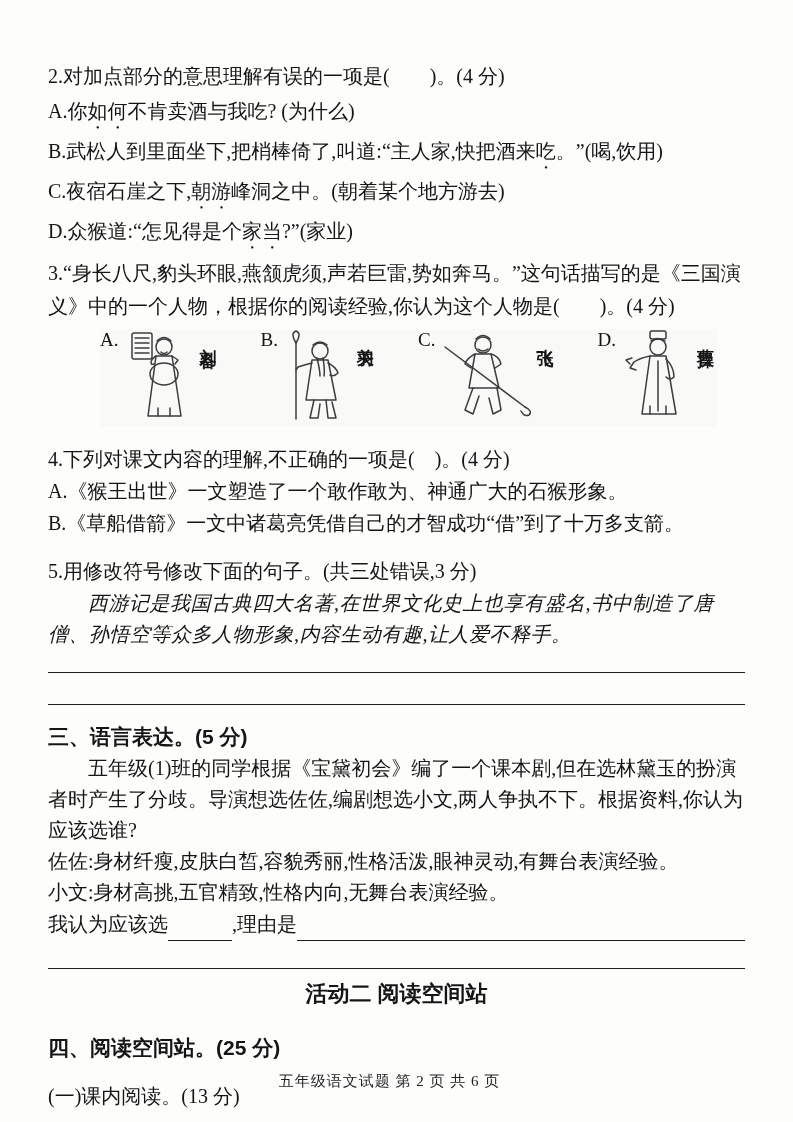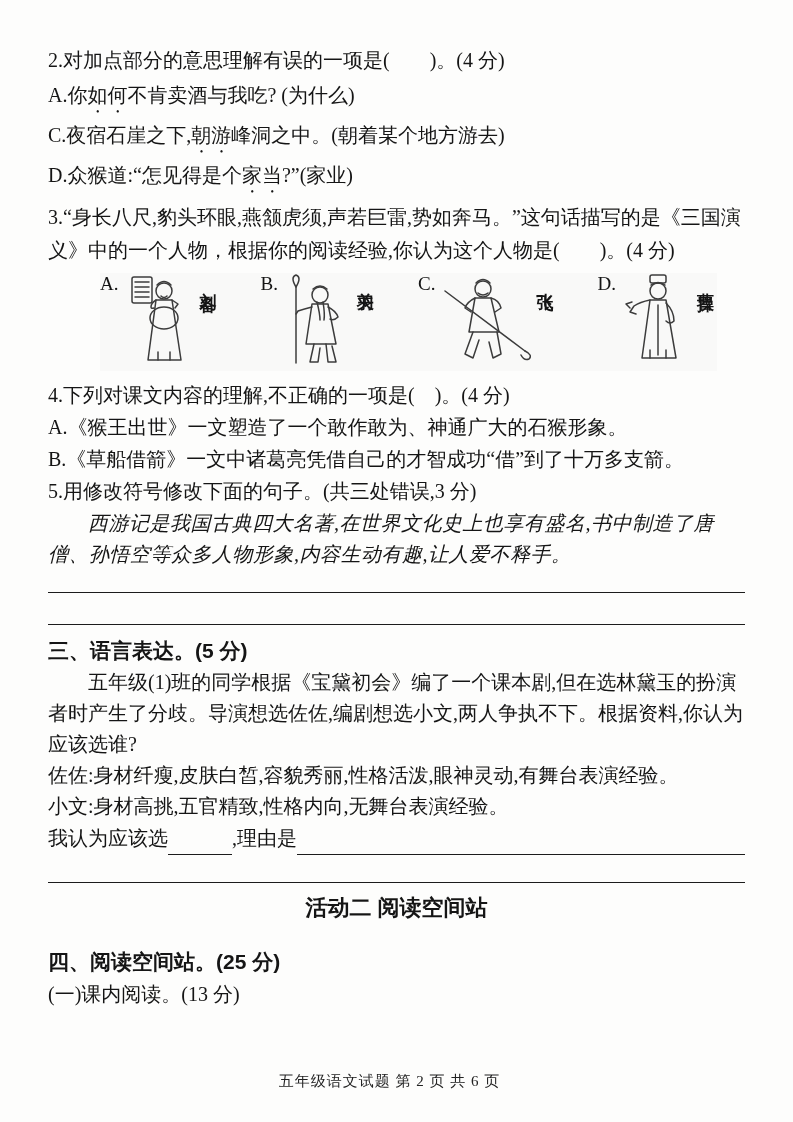--- a/index.html
+++ b/index.html
@@ -10,21 +10,21 @@
     box-sizing: border-box;
     margin: 0 auto;
     padding: 44px 48px 0 48px;
     background: #fdfdfc;
     color: #151515;
     font-family: "Liberation Serif", "DejaVu Serif", serif;
     font-size: 20px;
     overflow: hidden;
   }
   .l { line-height: 31px; }
-  .stem { line-height: 33px; }
+  .stem { line-height: 33px; margin-top: 16px; }
   .q2-opt { line-height: 36.5px; }
   .q4-opt { line-height: 31.5px; }
   .emph {
     -webkit-text-emphasis-style: filled dot;
     -webkit-text-emphasis-position: under right;
     text-emphasis-style: filled dot;
     text-emphasis-position: under right;
   }
   .kaiti { font-style: italic; letter-spacing: 0.5px; }
   .indent { text-indent: 2em; }
@@ -75,20 +75,21 @@
   svg.fig { display: block; }
   svg.fig * { stroke: #3c3c3c; fill: none; stroke-width: 1.5; stroke-linecap: round; stroke-linejoin: round; }
 </style>
 </head>
 <body>
 
 <div class="sheet">
 
   <div class="stem">2.对加点部分的意思理解有误的一项是(　　)。(4 分)</div>
   <div class="q2-opt"><span>A.你</span><span class="emph">如何</span><span>不肯卖酒与我吃? (为什么)</span></div>
+  <div class="q2-opt"><span>B.武松人到里面坐下,把梢棒倚了,叫道:“主人家,快把酒来</span><span class="emph">吃</span><span>。”(喝,饮用)</span></div>
   <div class="q2-opt"><span>C.夜宿石崖之下,</span><span class="emph">朝游</span><span>峰洞之中。(朝着某个地方游去)</span></div>
   <div class="q2-opt"><span>D.众猴道:“怎见得是个</span><span class="emph">家当</span><span>?”(家业)</span></div>
 
   <div class="stem" style="margin-top:4px">3.“身长八尺,豹头环眼,燕颔虎须,声若巨雷,势如奔马。”这句话描写的是《三国演义》中的一个人物，根据你的阅读经验,你认为这个人物是(　　)。(4 分)</div>
 
   <div class="figures-row">
 
     <div class="figure-item">
       <span class="figure-letter">A.</span>
       <svg class="fig" width="72" height="92" viewBox="0 0 72 92">
@@ -157,21 +158,21 @@
   <div class="stem">4.下列对课文内容的理解,不正确的一项是(　)。(4 分)</div>
   <div class="q4-opt">A.《猴王出世》一文塑造了一个敢作敢为、神通广大的石猴形象。</div>
   <div class="q4-opt">B.《草船借箭》一文中诸葛亮凭借自己的才智成功“借”到了十万多支箭。</div>
 
   <div class="stem">5.用修改符号修改下面的句子。(共三处错误,3 分)</div>
   <div class="l kaiti indent">西游记是我国古典四大名著,在世界文化史上也享有盛名,书中制造了唐僧、孙悟空等众多人物形象,内容生动有趣,让人爱不释手。</div>
 
   <div class="rule" style="margin-top:22px"></div>
   <div class="rule" style="margin-top:31px"></div>
 
-  <div class="hei sec-heading" style="margin-top:9px">三、语言表达。(5 分)</div>
+  <div class="hei sec-heading" style="margin-top:15px">三、语言表达。(5 分)</div>
   <div class="l indent">五年级(1)班的同学根据《宝黛初会》编了一个课本剧,但在选林黛玉的扮演者时产生了分歧。导演想选佐佐,编剧想选小文,两人争执不下。根据资料,你认为应该选谁?</div>
   <div class="l">佐佐:身材纤瘦,皮肤白皙,容貌秀丽,性格活泼,眼神灵动,有舞台表演经验。</div>
   <div class="l">小文:身材高挑,五官精致,性格内向,无舞台表演经验。</div>
   <div class="answer-line">
     <span>我认为应该选</span>
       <span class="blank-short"></span>
       <span>,理由是</span>
       <span class="blank-fill"></span>
   </div>
 

